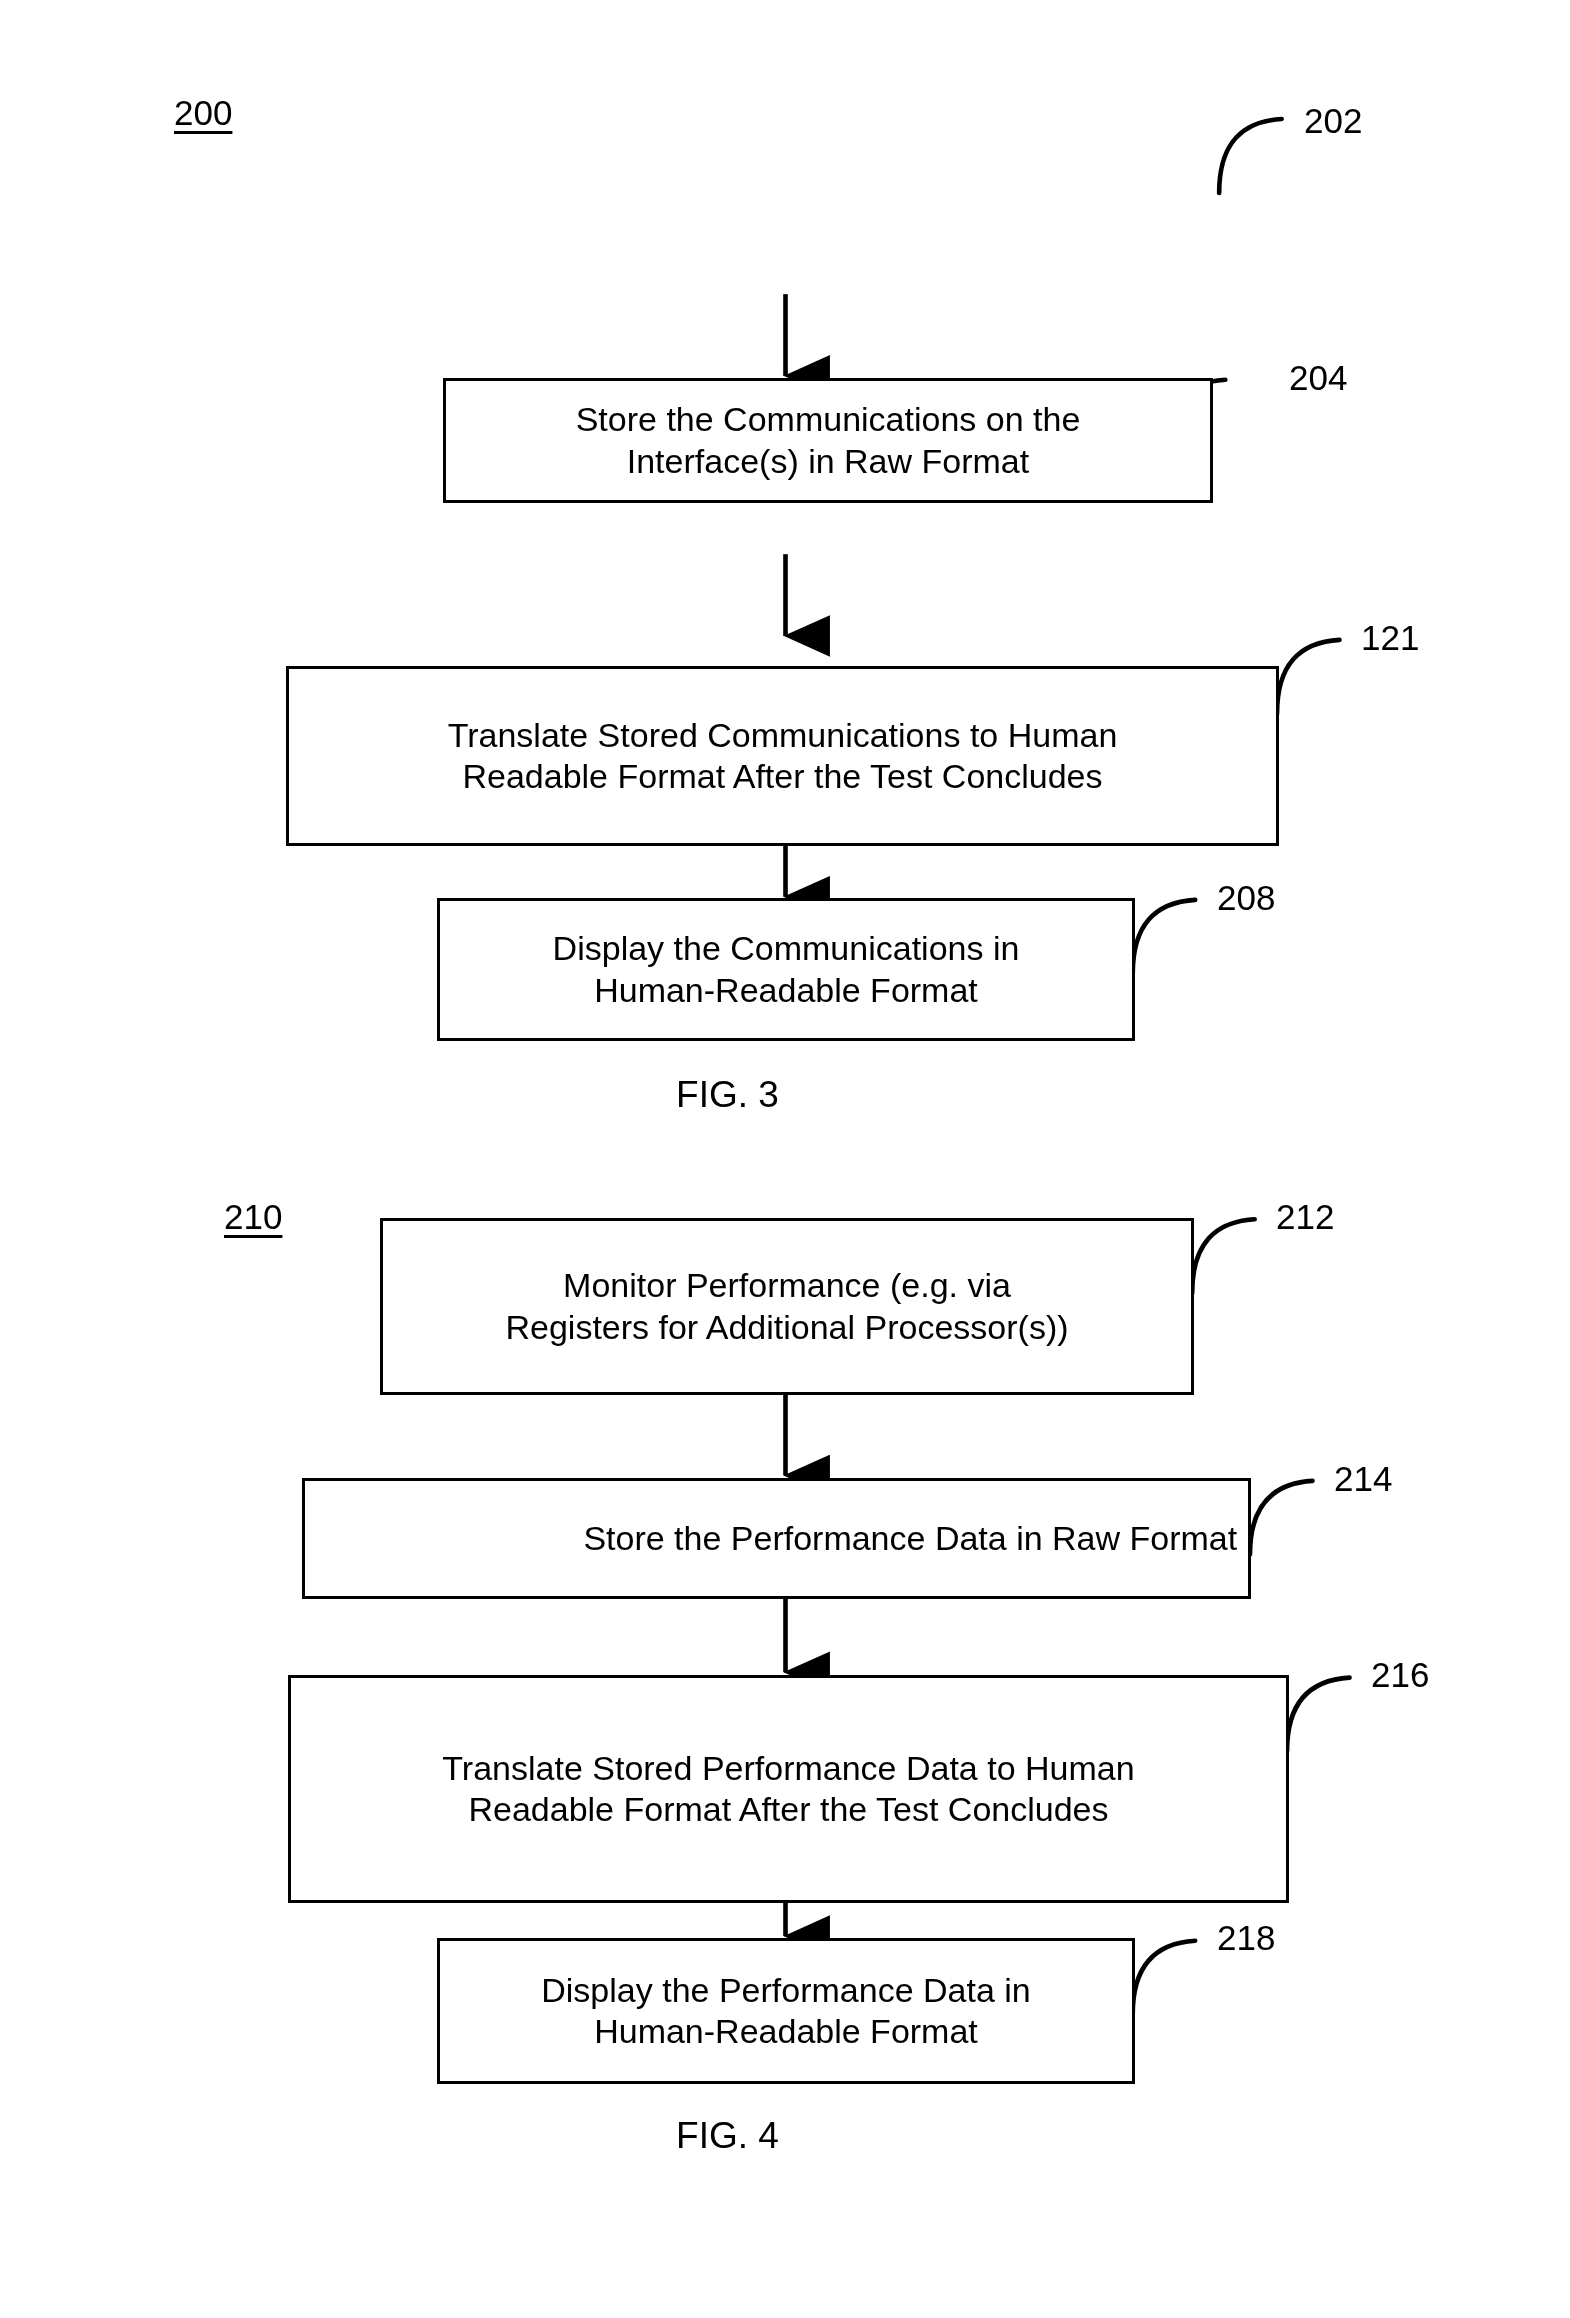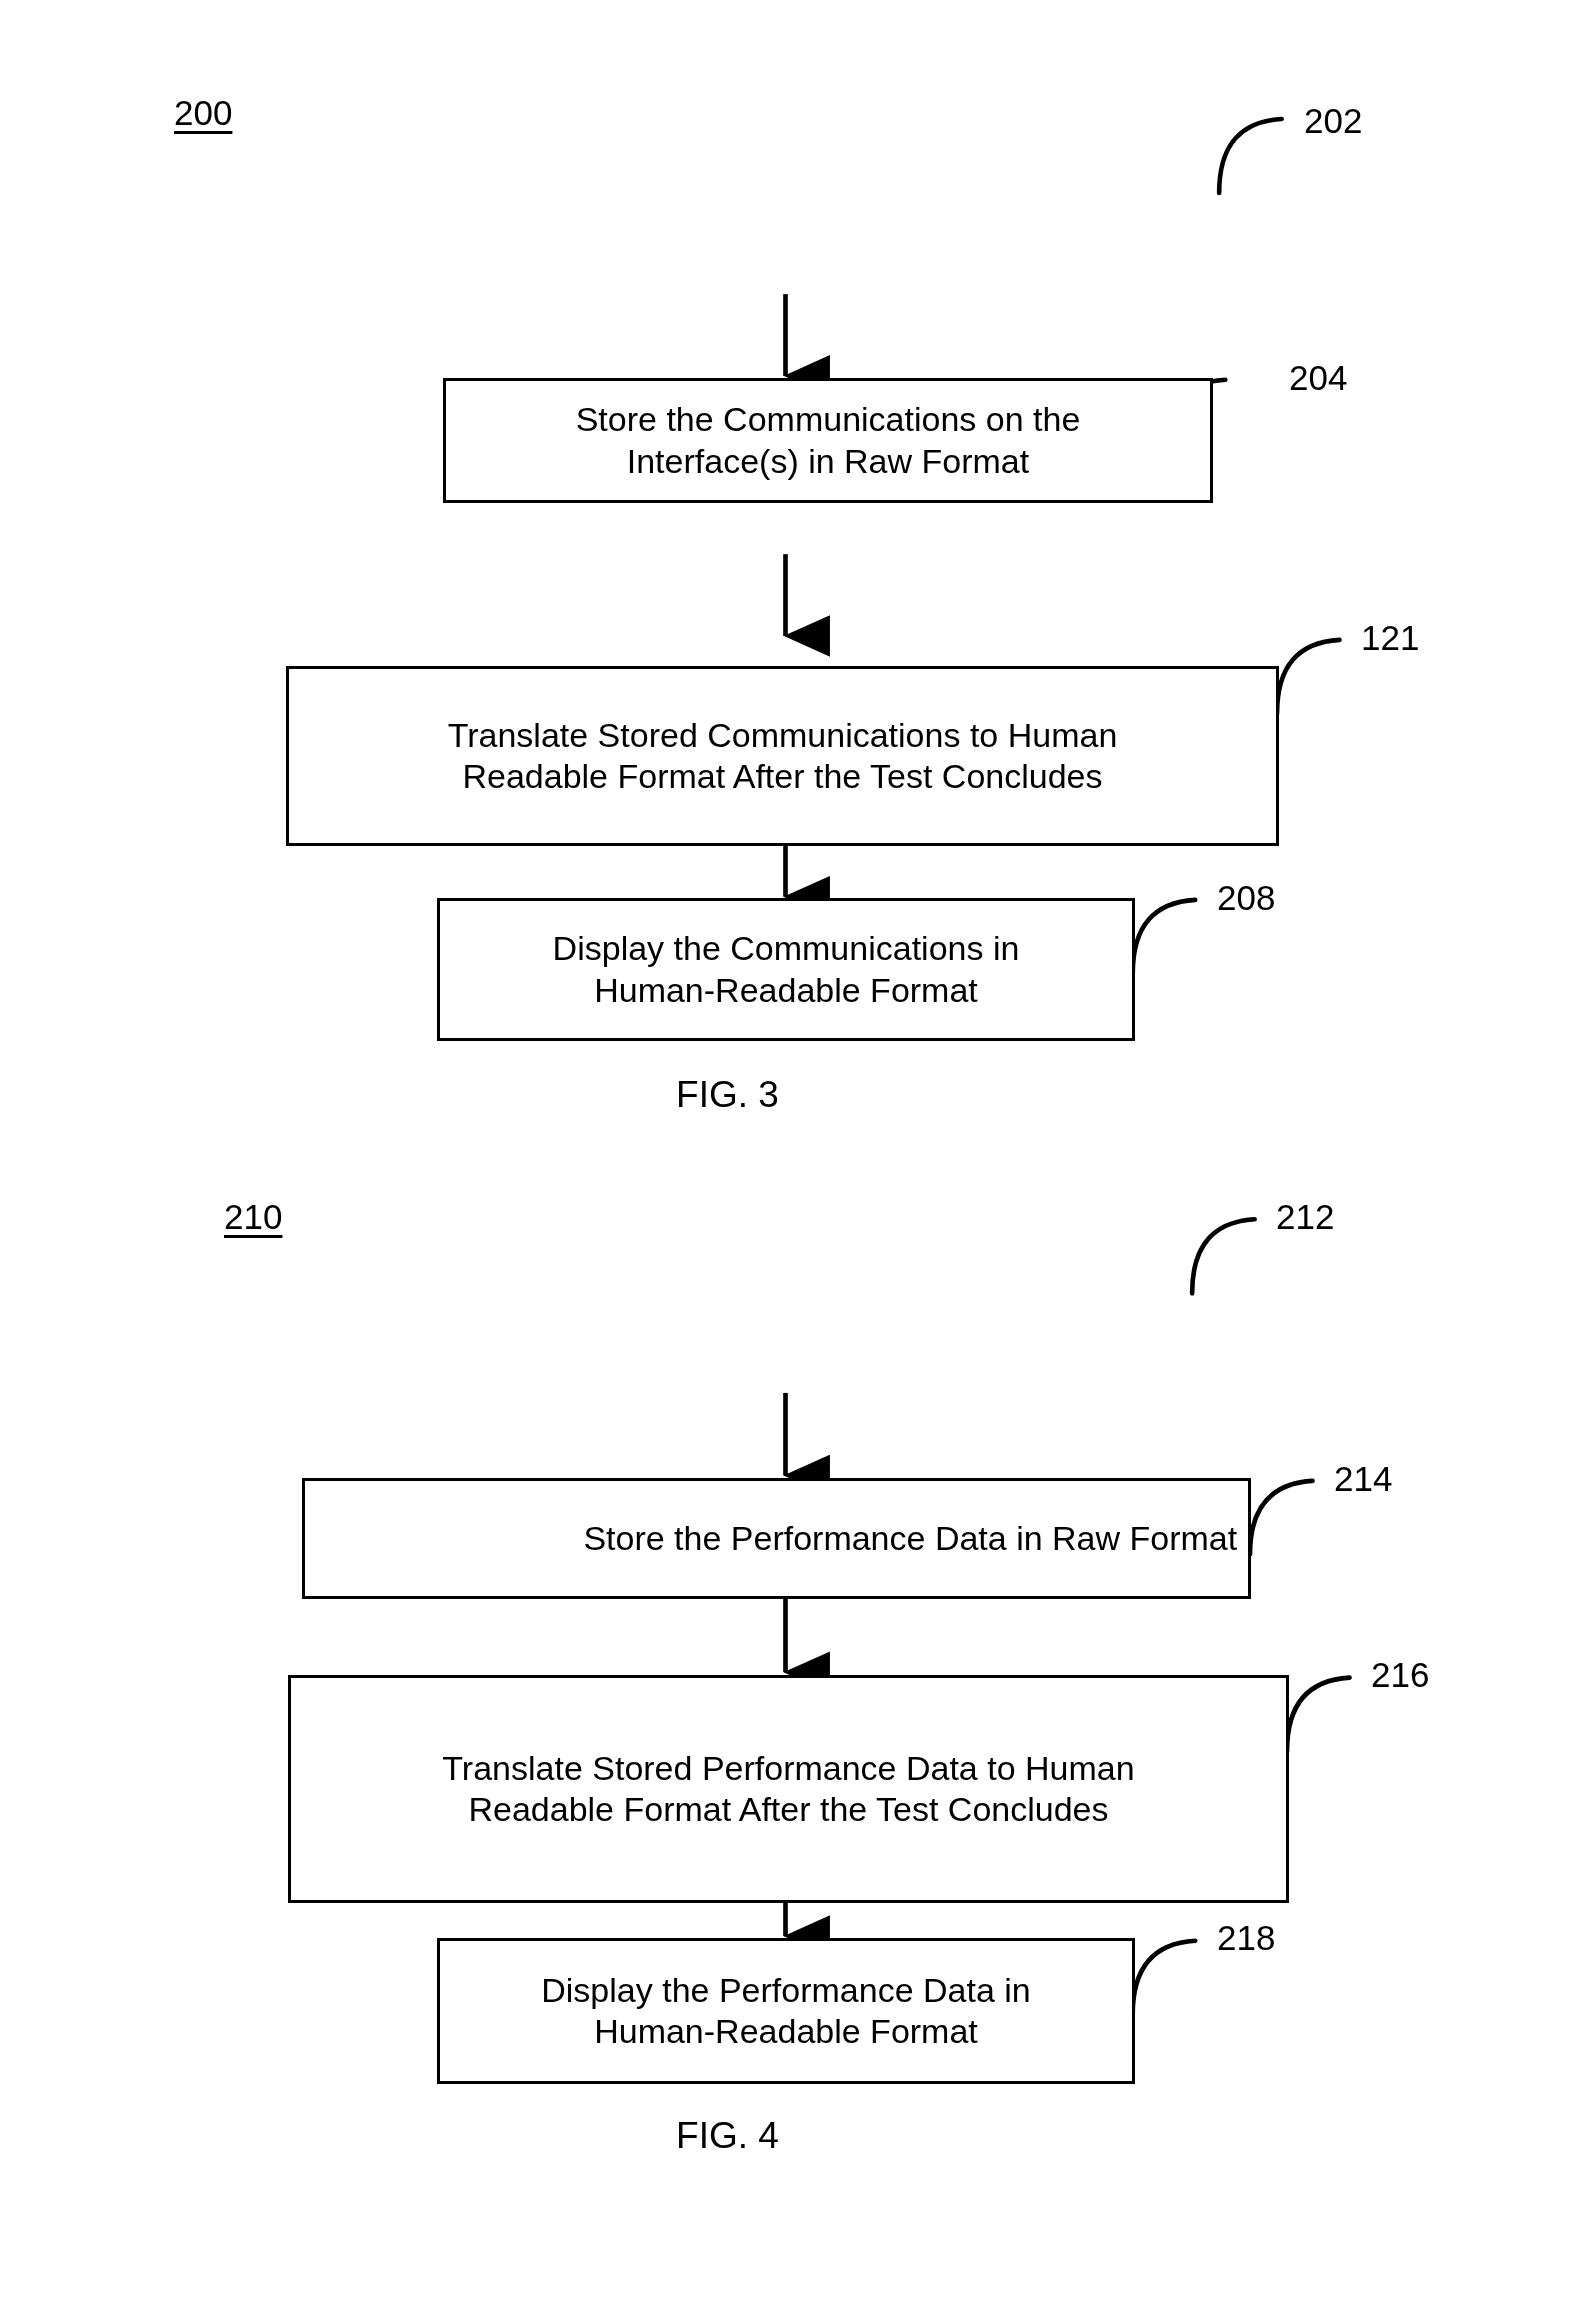--- a/index.html
+++ b/index.html
@@ -130,20 +130,24 @@
   <div class="flow-box" style="left:437px; top:898px; width:698px; height:143px;">
     <span class="box-text">Display the Communications in
 Human-Readable Format</span>
   </div>
   <div class="ref-num" style="left:1217px; top:880px;">208</div>
 
   <div class="fig-caption" style="left:0px; top:1076px; width:1571px; transform:translateX(-58px);">FIG. 3</div>
 
   <div class="flow-id" style="left:224px; top:1199px;">210</div>
 
+  <div class="flow-box" style="left:380px; top:1218px; width:814px; height:177px;">
+    <span class="box-text">Monitor Performance (e.g. via
+Registers for Additional Processor(s))</span>
+  </div>
   <div class="ref-num" style="left:1276px; top:1199px;">212</div>
 
   <div class="flow-box" style="left:302px; top:1478px; width:949px; height:121px;justify-content:flex-end;">
     <span class="box-text">Store the Performance Data in Raw Format</span>
   </div>
   <div class="ref-num" style="left:1334px; top:1461px;">214</div>
 
   <div class="flow-box" style="left:288px; top:1675px; width:1001px; height:228px;">
     <span class="box-text">Translate Stored Performance Data to Human
 Readable Format After the Test Concludes</span>

